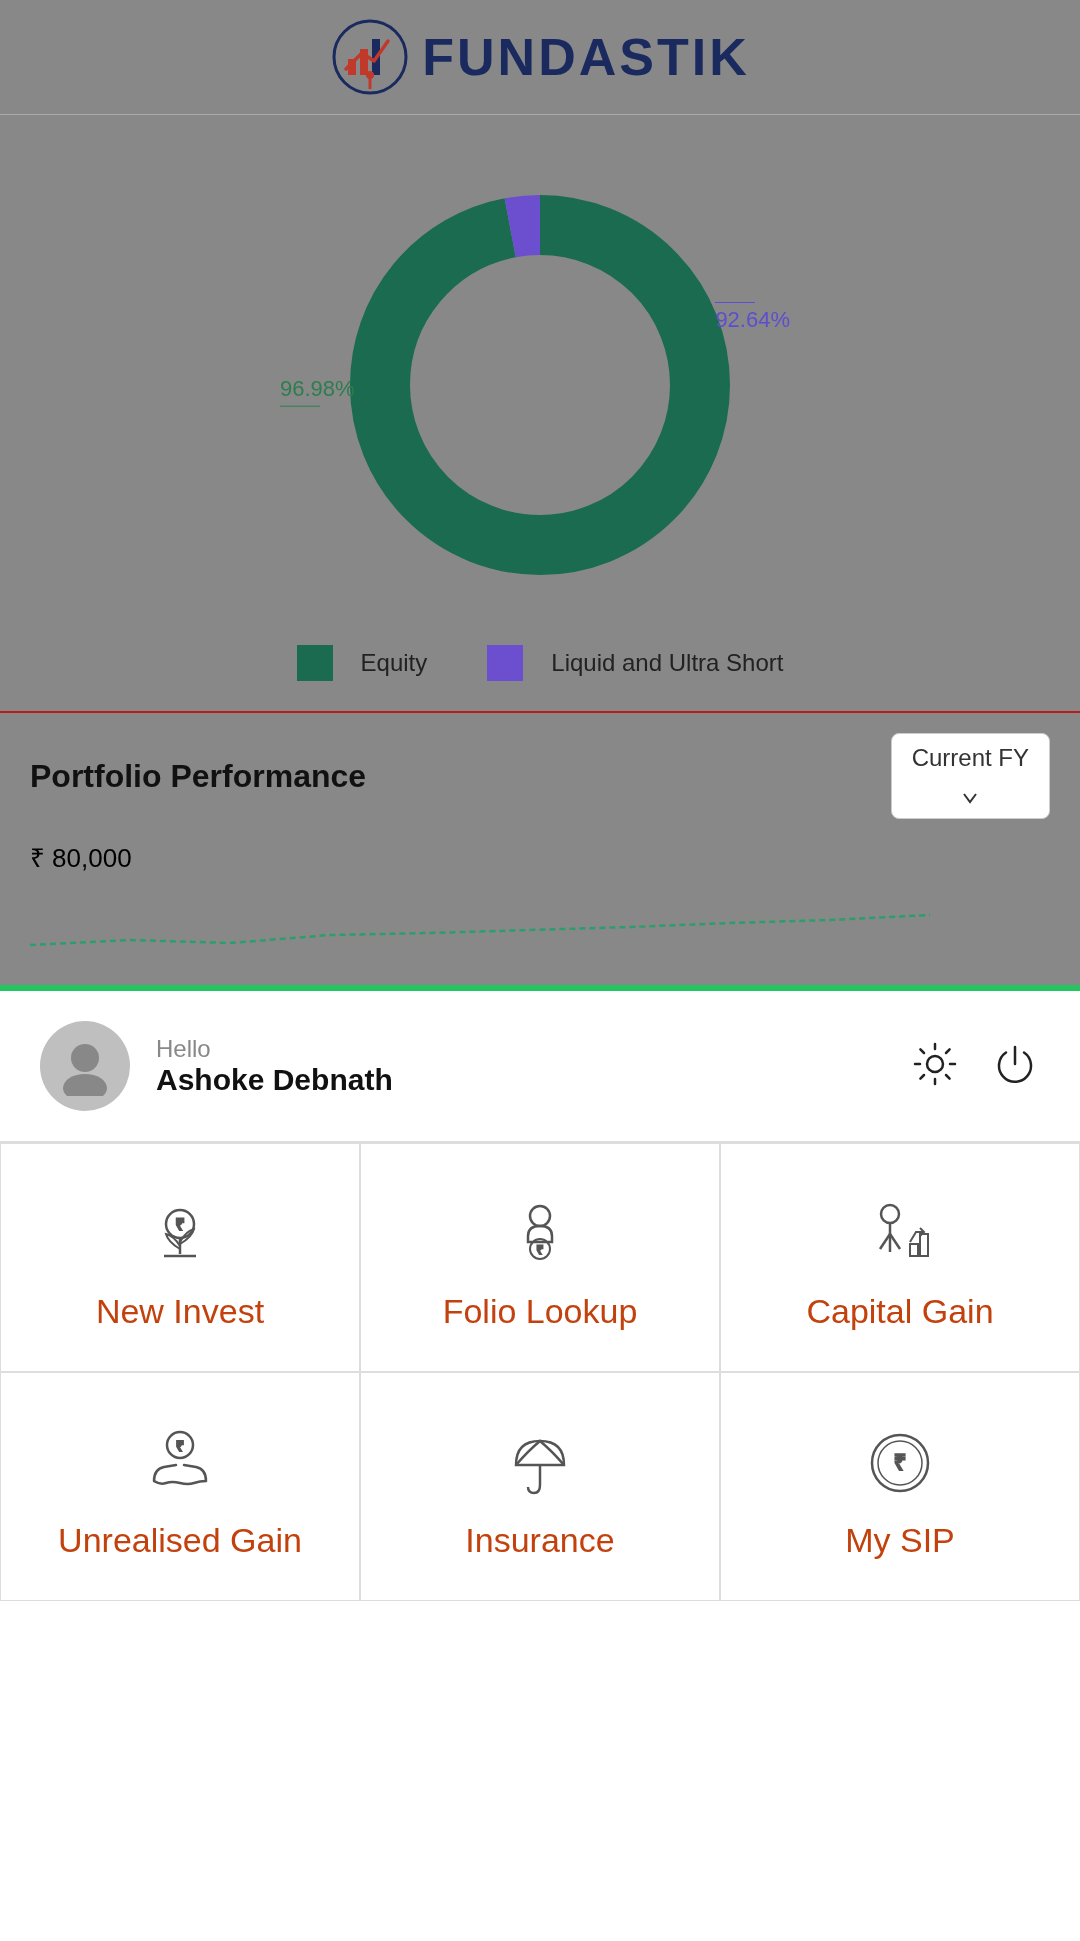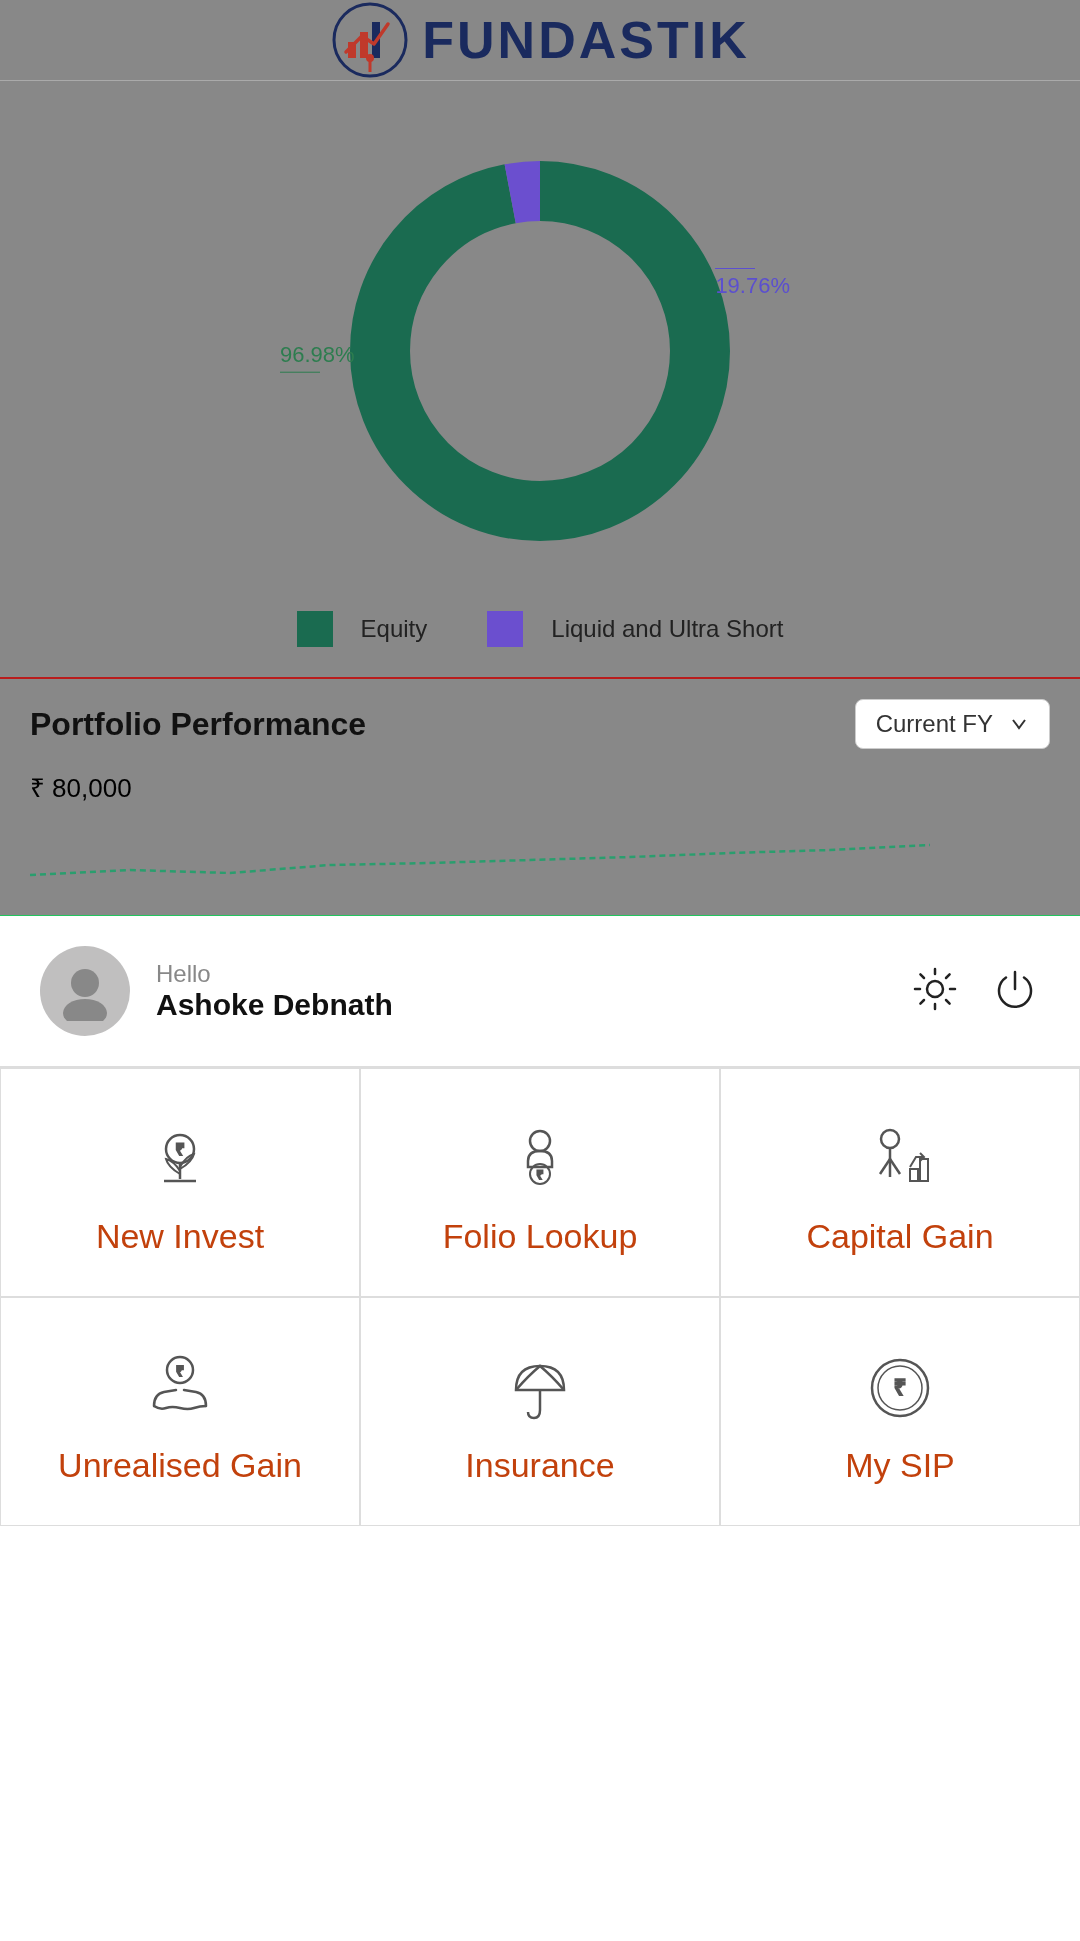--- a/index.html
+++ b/index.html
@@ -8,21 +8,21 @@
       width: 1080px;
       min-height: 1941px;
       font-family: -apple-system, BlinkMacSystemFont, 'Segoe UI', sans-serif;
       background: #fff;
       overflow-x: hidden;
     }
 
     
     #header {
       background: #888;
-      height: 81px;
+      height: 115px;
       display: flex;
       align-items: center;
       justify-content: center;
       border-bottom: 1px solid #aaa;
     }
     .logo-container {
       display: flex;
       align-items: center;
       gap: 12px;
     }
@@ -133,20 +133,21 @@
       display: flex;
       align-items: center;
       background: #fff;
       border: 1px solid #ccc;
       border-radius: 8px;
       padding: 10px 20px;
       font-size: 24px;
       color: #333;
       gap: 16px;
       cursor: pointer;
+      flex-direction: column;
     }
     .fy-dropdown svg {
       width: 20px;
       height: 20px;
     }
     .chart-y-label {
       font-size: 26px;
       color: #000000;
       font-weight: 500;
     }
@@ -157,21 +158,21 @@
       overflow: hidden;
     }
 
     
     #user-section {
       background: #fff;
       padding: 30px 40px;
       display: flex;
       align-items: center;
       justify-content: space-between;
-      border-top: 1px solid #22c55e;
+      border-top: 6px solid #22c55e;
     }
     .user-info {
       display: flex;
       align-items: center;
       gap: 26px;
     }
     .avatar {
       width: 90px;
       height: 90px;
       border-radius: 50%;
@@ -259,21 +260,21 @@
 <div id="chart-section">
   <div class="donut-wrapper">
     <svg class="donut-svg" viewBox="0 0 460 460" xmlns="http://www.w3.org/2000/svg">
 
       <circle cx="230" cy="230" r="160" fill="none" stroke="#1a6b50" stroke-width="60" stroke-dasharray="974.9 30.4" stroke-dashoffset="0" transform="rotate(-90 230 230)"></circle>
 
       <circle cx="230" cy="230" r="160" fill="none" stroke="#6b4fcf" stroke-width="60" stroke-dasharray="30.4 974.9" stroke-dashoffset="-974.9" transform="rotate(-90 230 230)"></circle>
     </svg>
     
     <div class="label-96">96.98%</div>
-    <div class="label-3">19.76%</div>
+    <div class="label-3">92.64%</div>
   </div>
 
   <div class="legend">
     <div class="legend-item">
       <svg class="legend-color" viewBox="0 0 36 36">
         <rect width="36" height="36" fill="#1a6b50"></rect>
       </svg>
       <span>Equity</span>
     </div>
     <div class="legend-item">

